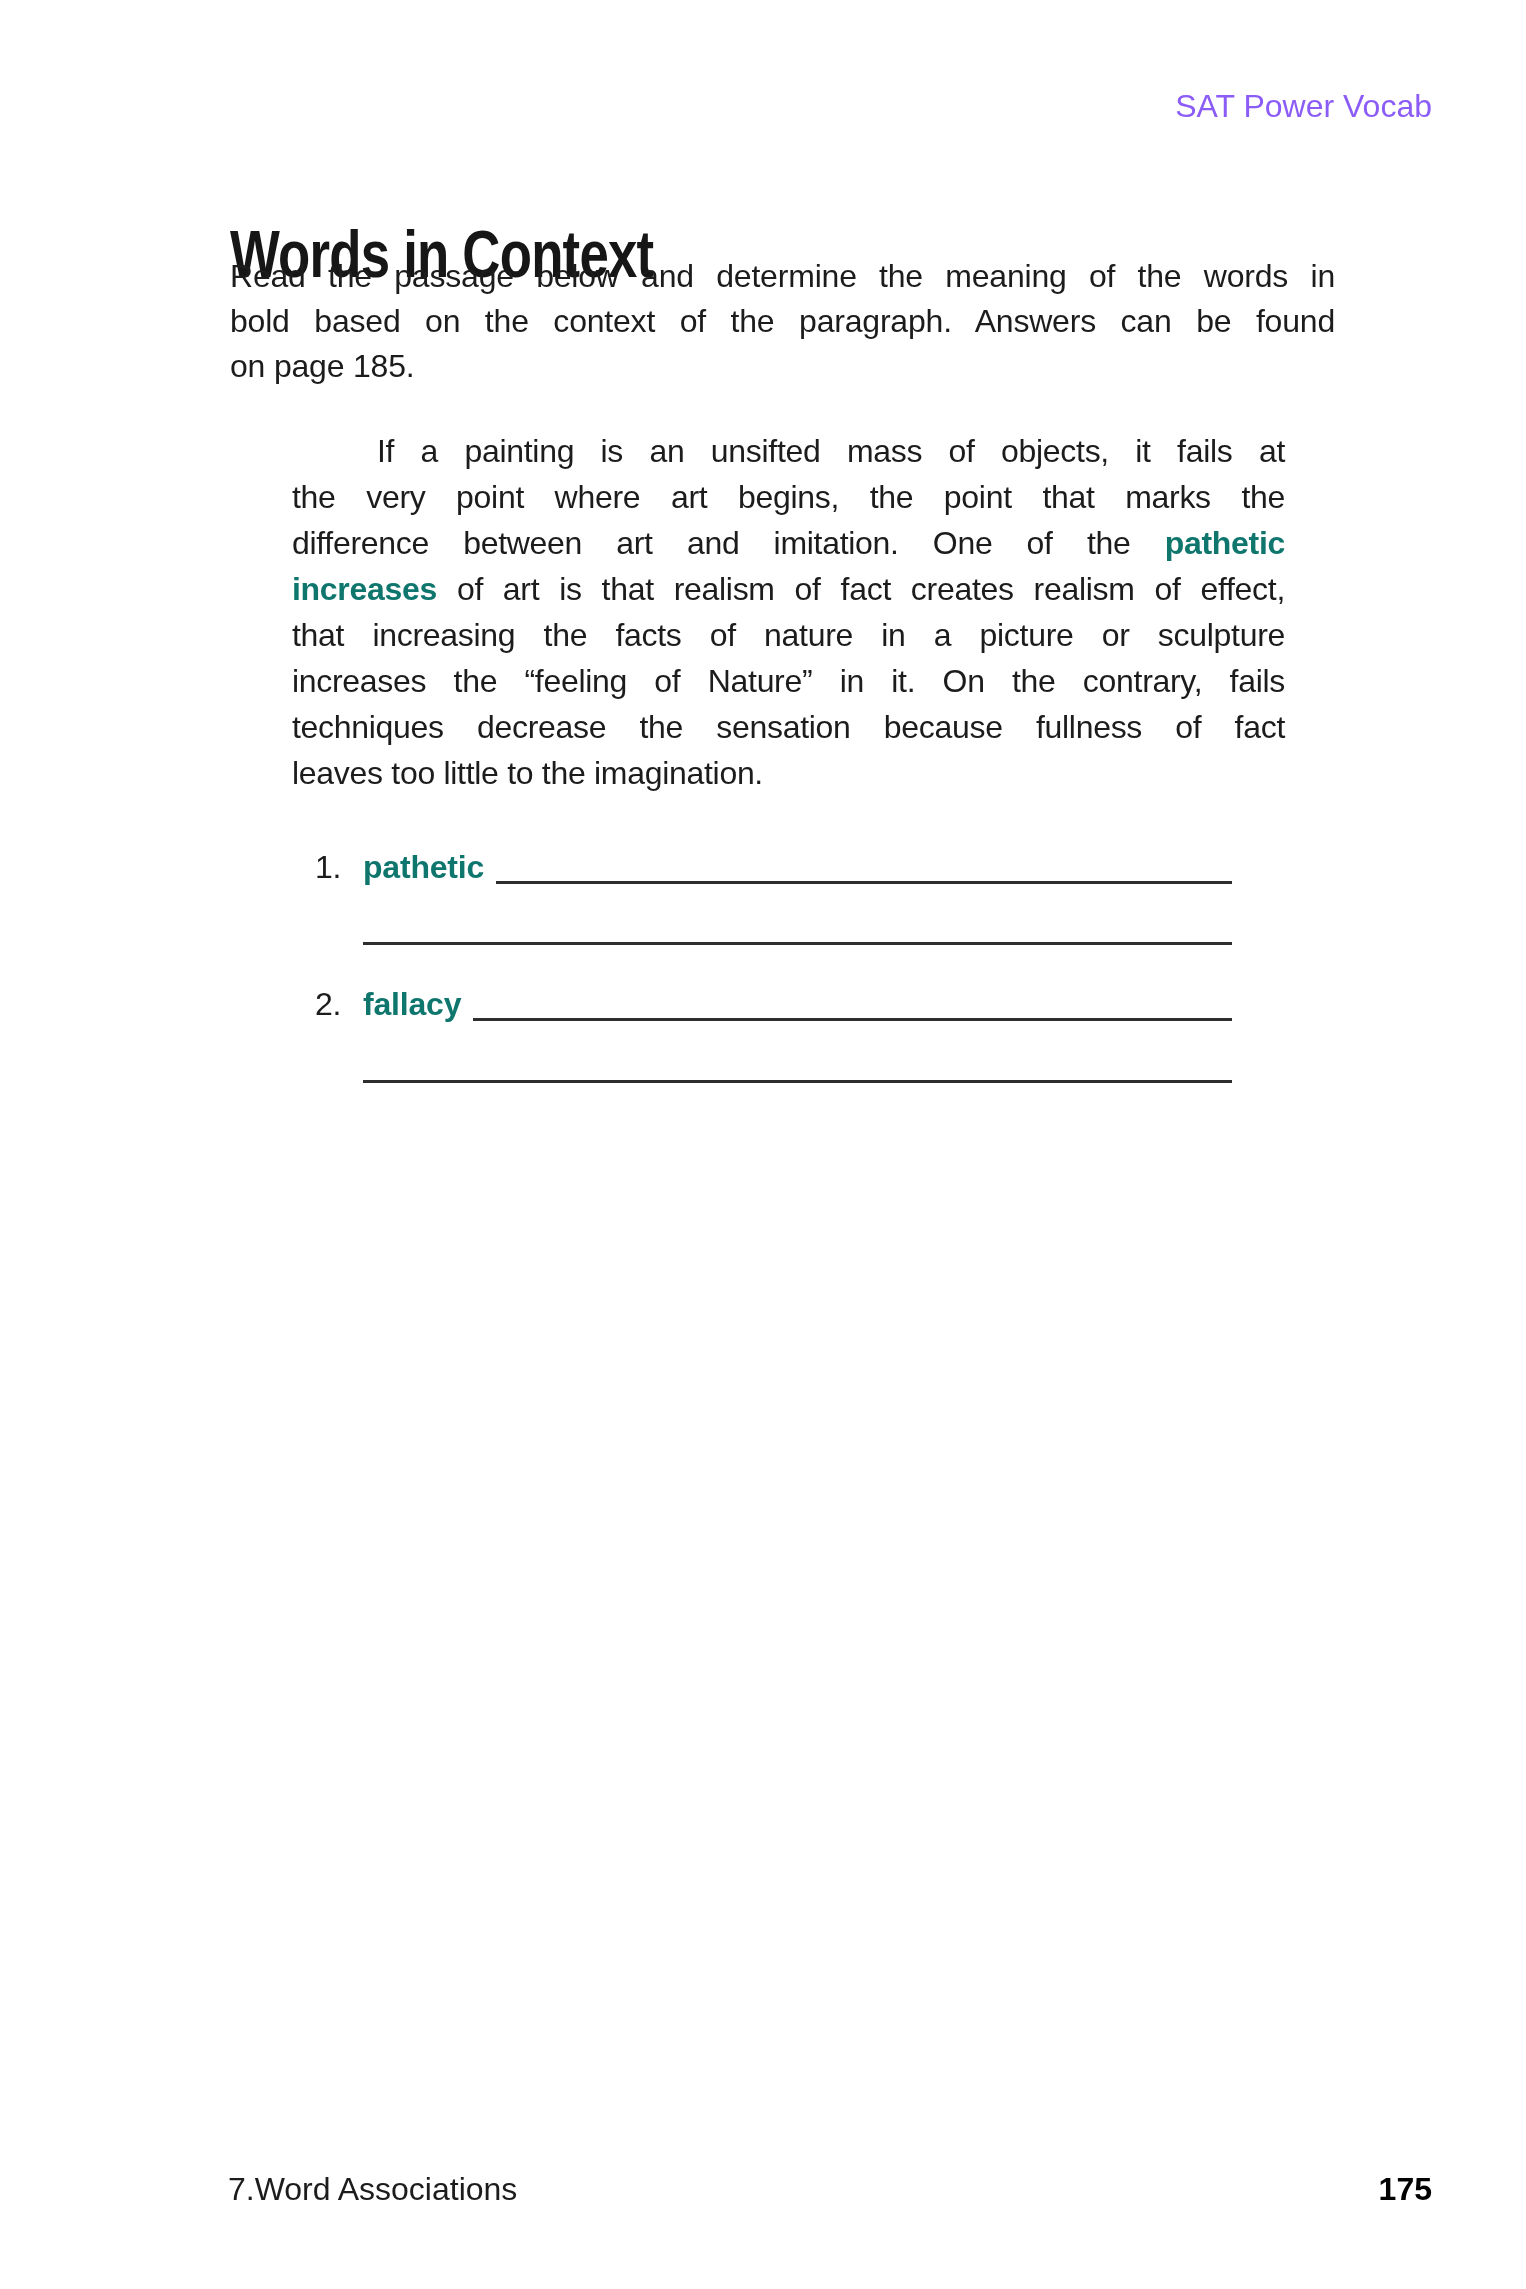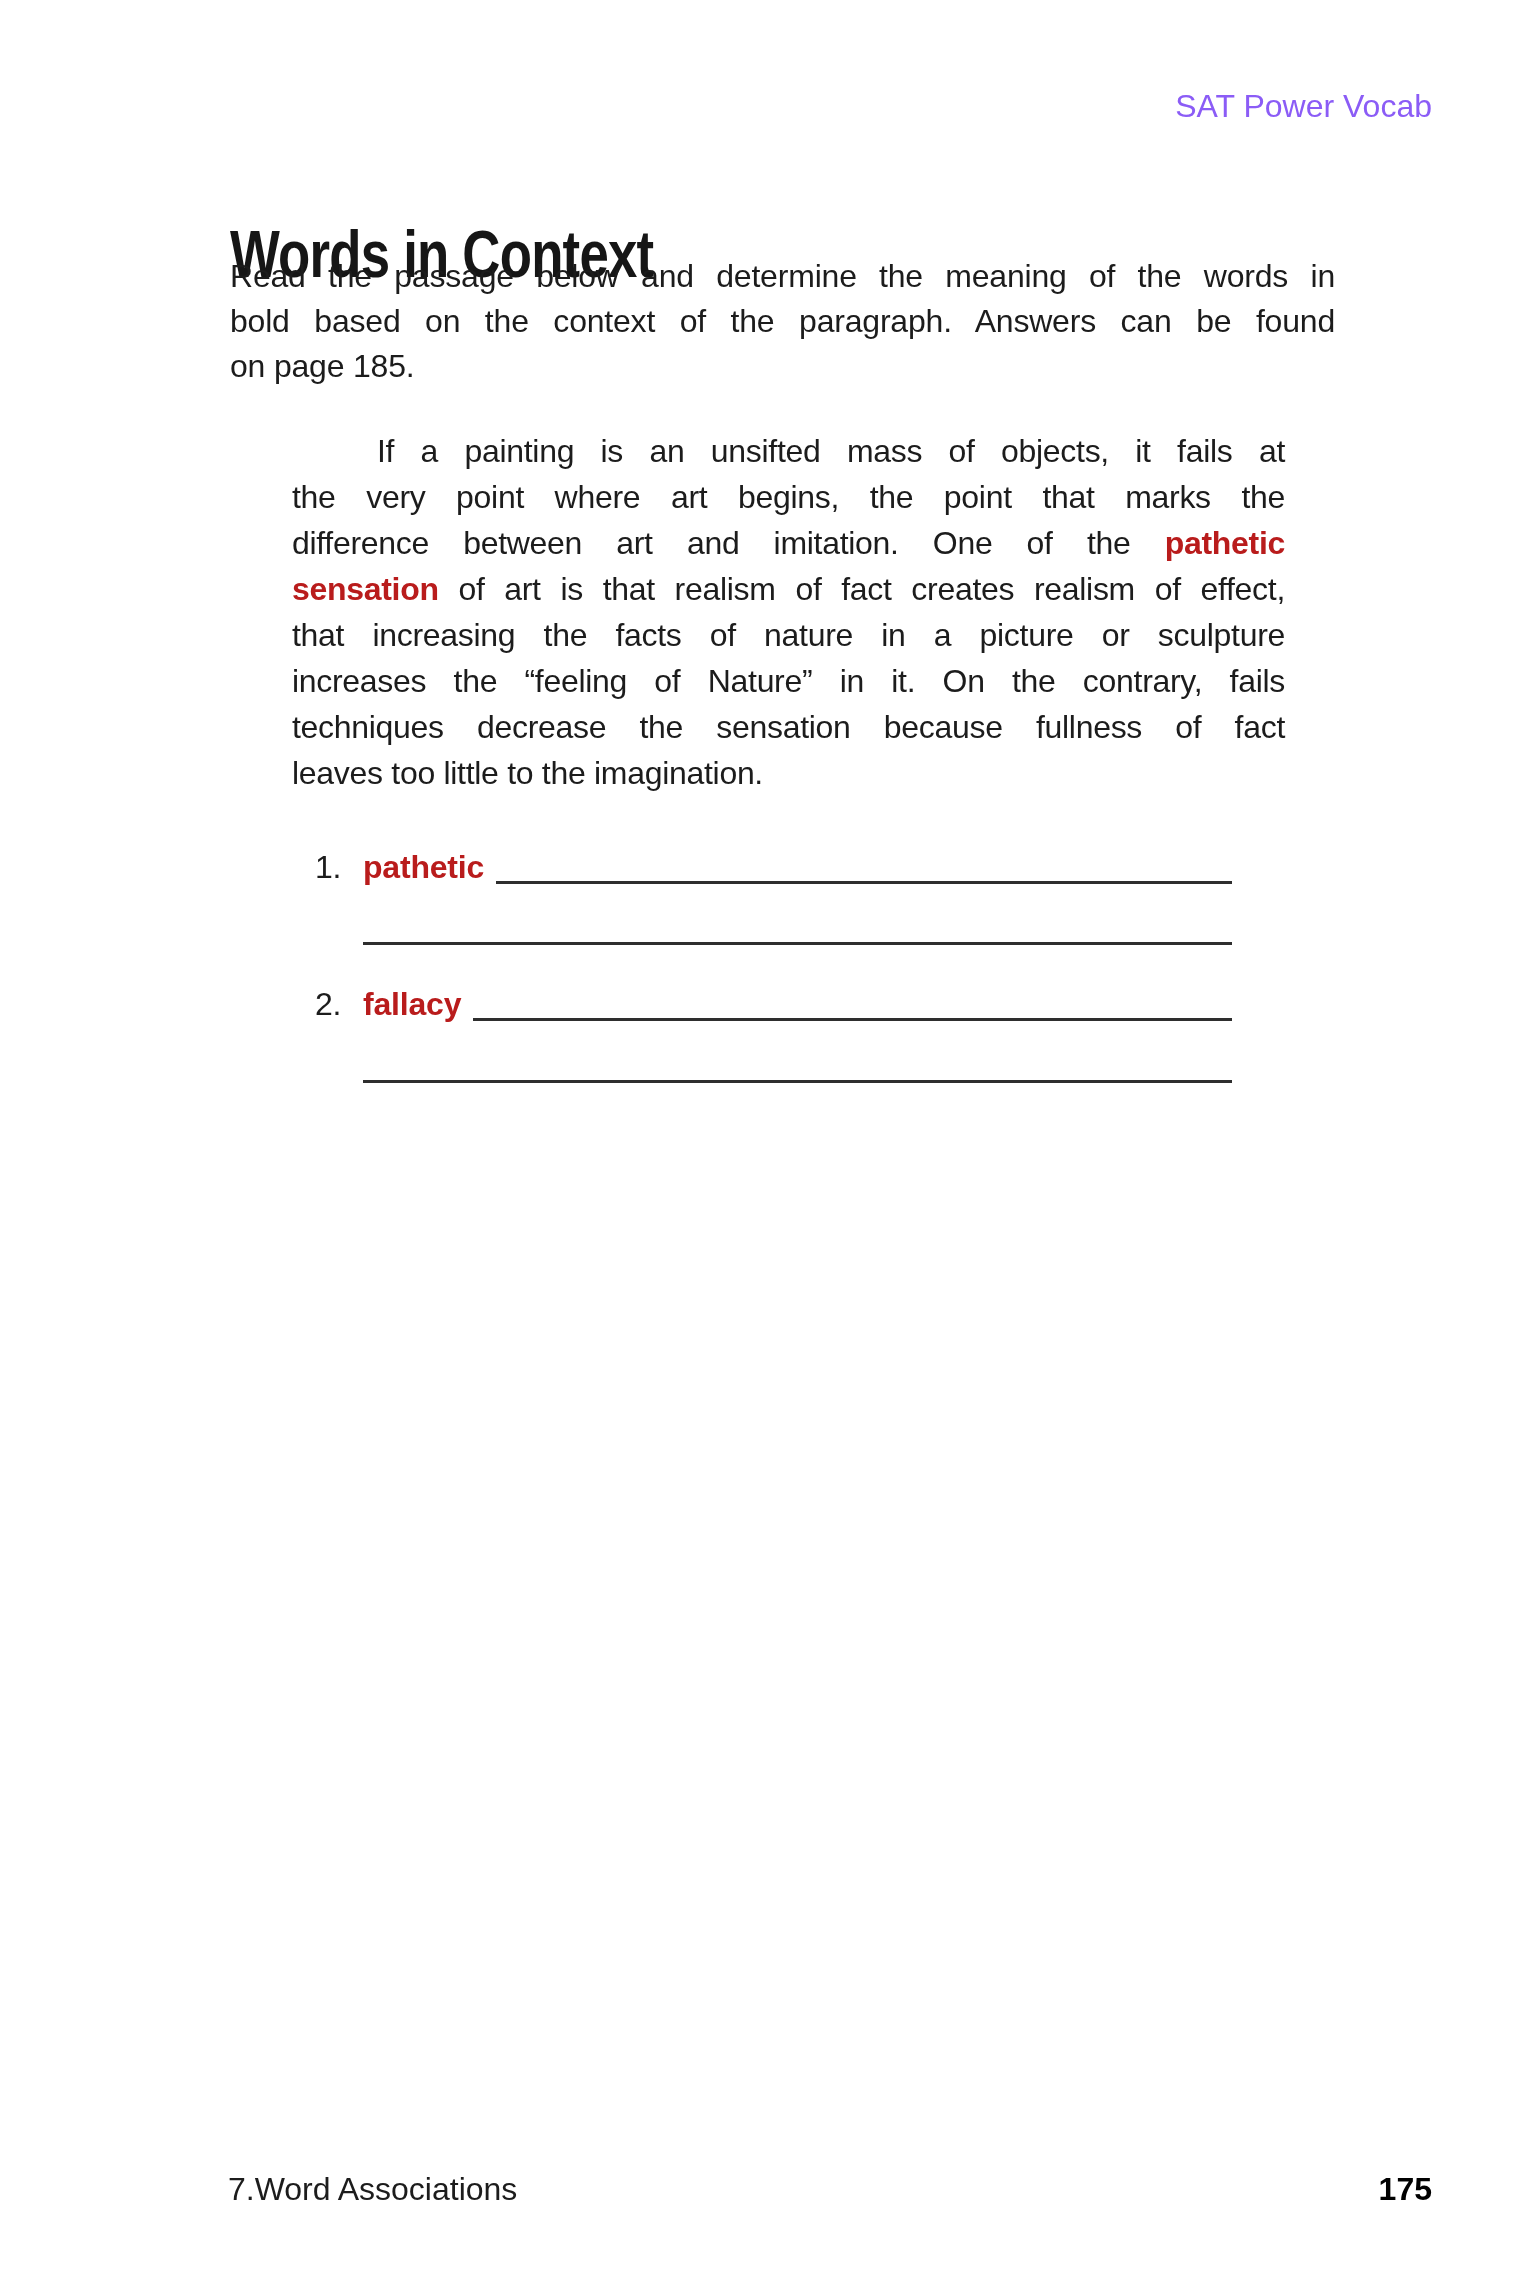--- a/index.html
+++ b/index.html
@@ -32,21 +32,21 @@
     letter-spacing:-0.2px;
   }
   .passage{
     position:absolute;left:292px;top:428px;
     width:993px;
     font-size:32px;line-height:46px;
     letter-spacing:-0.3px;
   }
   .jl{ text-align:justify; text-align-last:justify; }
   .pl-first{ padding-left:85px; }
-  .passage b, .items .word{ font-weight:700; color:#b91c1c; }
+  .passage b, .items .word{ font-weight:700; color:#0f766e; }
   .items{
     position:absolute;left:315px;top:845px;
     width:917px;height:260px;
     font-size:32px;line-height:44px;
     letter-spacing:-0.2px;
   }
   .item-row{
     position:absolute;left:0;right:0;
     display:flex;align-items:flex-end;
     height:44px;
@@ -90,21 +90,21 @@
   <div class="intro">
     <div class="jl">Read the passage below and determine the meaning of the words in</div>
     <div class="jl">bold based on the context of the paragraph. Answers can be found</div>
     <div>on page 185.</div>
   </div>
 
   <div class="passage">
     <div class="jl pl-first"><span>If a painting is an unsifted mass of objects, it fails at</span></div>
     <div class="jl"><span>the very point where art begins, the point that marks the</span></div>
     <div class="jl"><span>difference between art and imitation. One of the </span><b>pathetic</b></div>
-    <div class="jl"><b>sensation</b><span> of art is that realism of fact creates realism of effect,</span></div>
+    <div class="jl"><b>increases</b><span> of art is that realism of fact creates realism of effect,</span></div>
     <div class="jl"><span>that increasing the facts of nature in a picture or sculpture</span></div>
     <div class="jl"><span>increases the “feeling of Nature” in it. On the contrary, fails</span></div>
     <div class="jl"><span>techniques decrease the sensation because fullness of fact</span></div>
     <div><span>leaves too little to the imagination.</span></div>
   </div>
 
   <div class="items">
 
     <div class="item-row row-1">
       <span class="num">1.</span>

